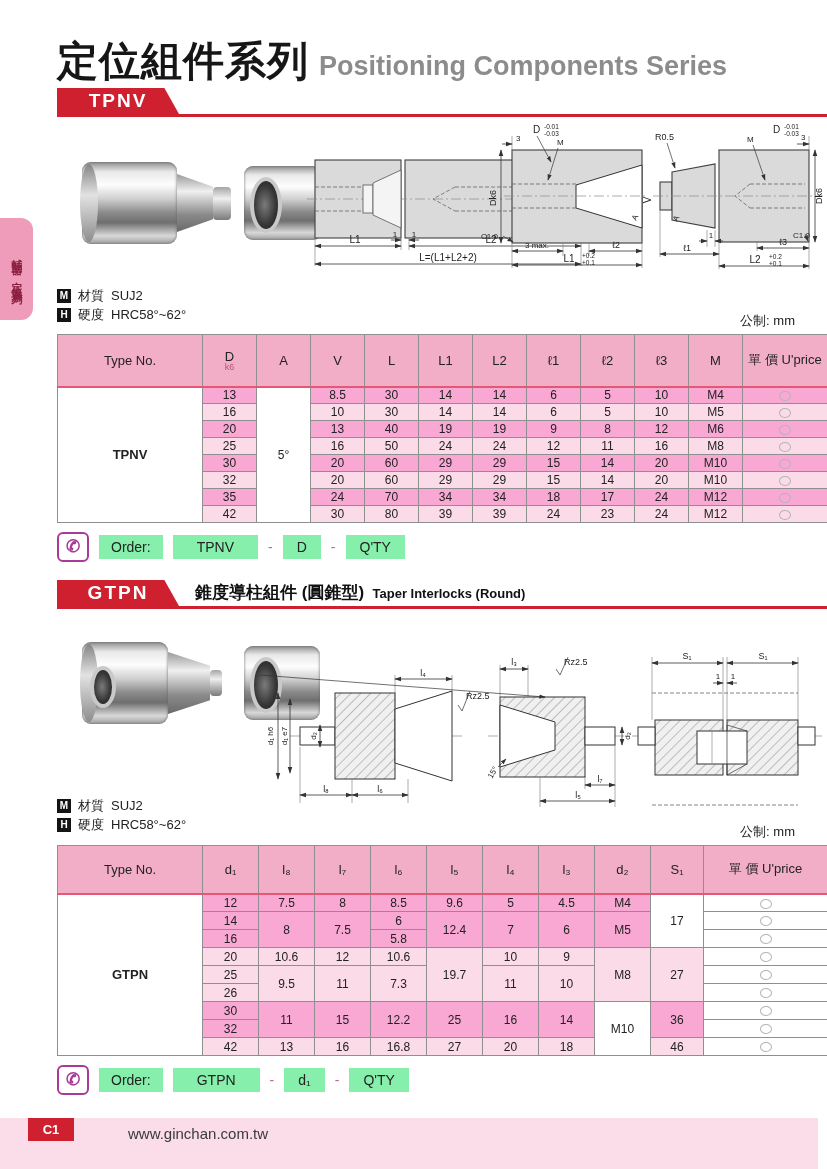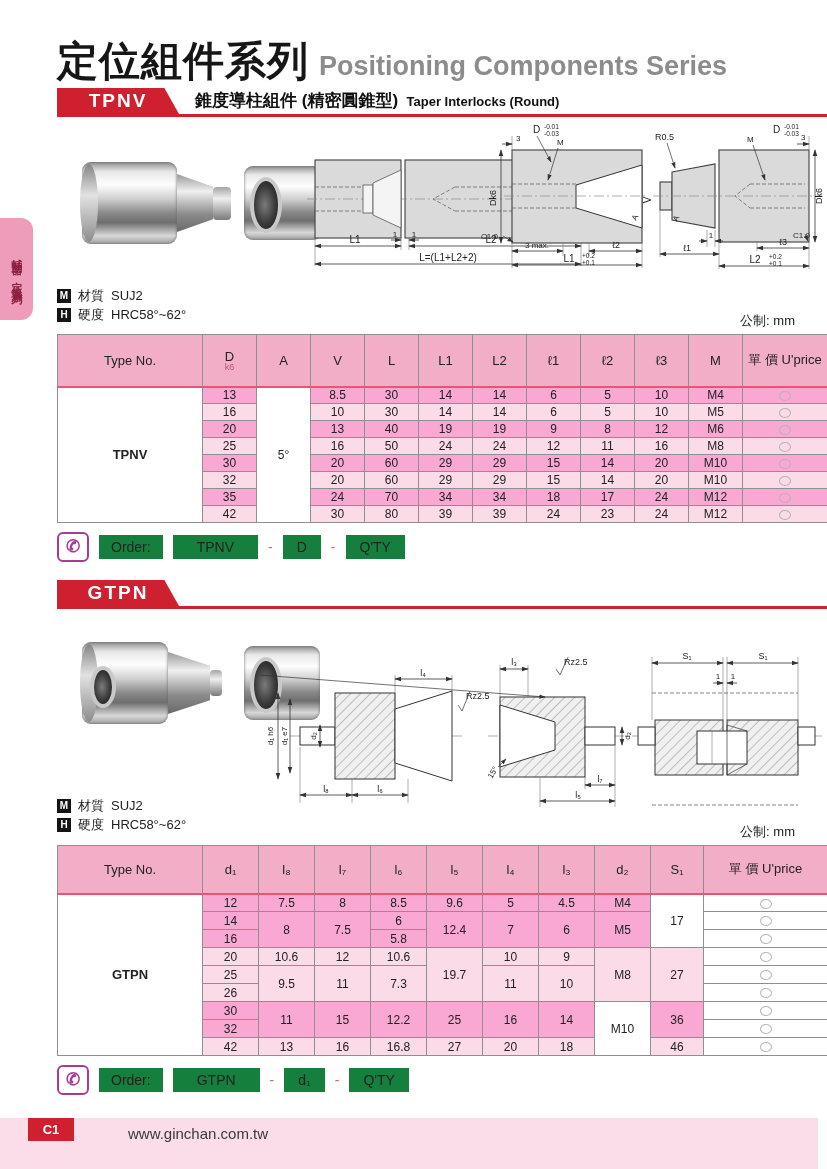--- a/index.html
+++ b/index.html
@@ -42,21 +42,21 @@
   tr.pinkrow td{background:#fbdbe7;}
   td.pk{background:#fbdbe7;}
   td.wt{background:#fff;}
   .type-cell{font-weight:bold;font-size:13px;background:#fff;}
   .circ{display:inline-block;width:10px;height:8px;border:1px solid #b5b5b5;border-radius:50%;vertical-align:middle;}
 
   
   .order{position:absolute;left:57px;display:flex;align-items:center;gap:10px;font-size:14px;color:#222;}
   .order-icon{width:28px;height:26px;border:2px solid #a93a96;border-radius:6px;color:#a93a96;
               font-size:17px;font-weight:bold;text-align:center;line-height:25px;background:#fff;}
-  .chip{background:#15803d;padding:4px 24px;}
+  .chip{background:#86efac;padding:4px 24px;}
   .chip.mid{padding:4px 14px;}
   .chip.lab{padding:4px 12px;}
   .dashsep{color:#c06a84;}
 
   
   .photo{position:absolute;width:230px;height:112px;}
   .cyl{position:absolute;border-radius:9px;
        background:linear-gradient(180deg,#8f8f8f 0%,#e9e9e9 12%,#fdfdfd 28%,#cfcfcf 45%,#8a8a8a 62%,#6f6f6f 74%,#d8d8d8 90%,#9f9f9f 100%);
        box-shadow:inset 0 0 3px #666;}
   .face{position:absolute;left:-2px;top:2px;width:18px;height:calc(100% - 4px);border-radius:50%;
@@ -94,24 +94,20 @@
 <div class="page">
 
   <div class="title">
     <span class="zh">定位組件系列</span><span class="en">Positioning Components Series</span>
   </div>
 
   <div class="side-tab">輔助器、定位塊系列</div>
 
   <div class="sec-bar" style="top:88px;">
     <div class="badge">TPNV</div>
-    <div class="sec-sub">
-      <span class="zh">錐度導柱組件 (精密圓錐型)</span>
-      <span class="en">Taper Interlocks (Round)</span>
-    </div>
   </div>
 
   <div class="photo" style="left:82px;top:150px;">
     <div class="cyl" style="left:0;top:12px;width:95px;height:82px;">
       <div class="face"></div>
     </div>
     <div class="cone" style="left:95px;top:24px;width:36px;height:58px;"></div>
     <div class="tip" style="left:131px;top:37px;width:18px;height:33px;"></div>
     <div class="cyl" style="left:162px;top:16px;width:78px;height:74px;">
       <div class="bore" style="left:6px;top:11px;width:24px;height:48px;"></div>
@@ -385,20 +381,24 @@
     <span class="chip lab">Order:</span>
     <span class="chip">TPNV</span>
     <span class="dashsep">-</span>
     <span class="chip mid">D</span>
     <span class="dashsep">-</span>
     <span class="chip mid">Q'TY</span>
   </div>
 
   <div class="sec-bar" style="top:580px;">
     <div class="badge">GTPN</div>
+    <div class="sec-sub">
+      <span class="zh">錐度導柱組件 (圓錐型)</span>
+      <span class="en">Taper Interlocks (Round)</span>
+    </div>
   </div>
 
   <div class="photo" style="left:82px;top:630px;">
     <div class="cyl" style="left:0;top:12px;width:86px;height:82px;">
       <div class="face"></div>
       <div class="bore" style="left:8px;top:24px;width:18px;height:34px;"></div>
     </div>
     <div class="cone" style="left:86px;top:22px;width:42px;height:62px;"></div>
     <div class="tip" style="left:128px;top:40px;width:12px;height:26px;"></div>
     <div class="cyl" style="left:162px;top:16px;width:76px;height:74px;">

